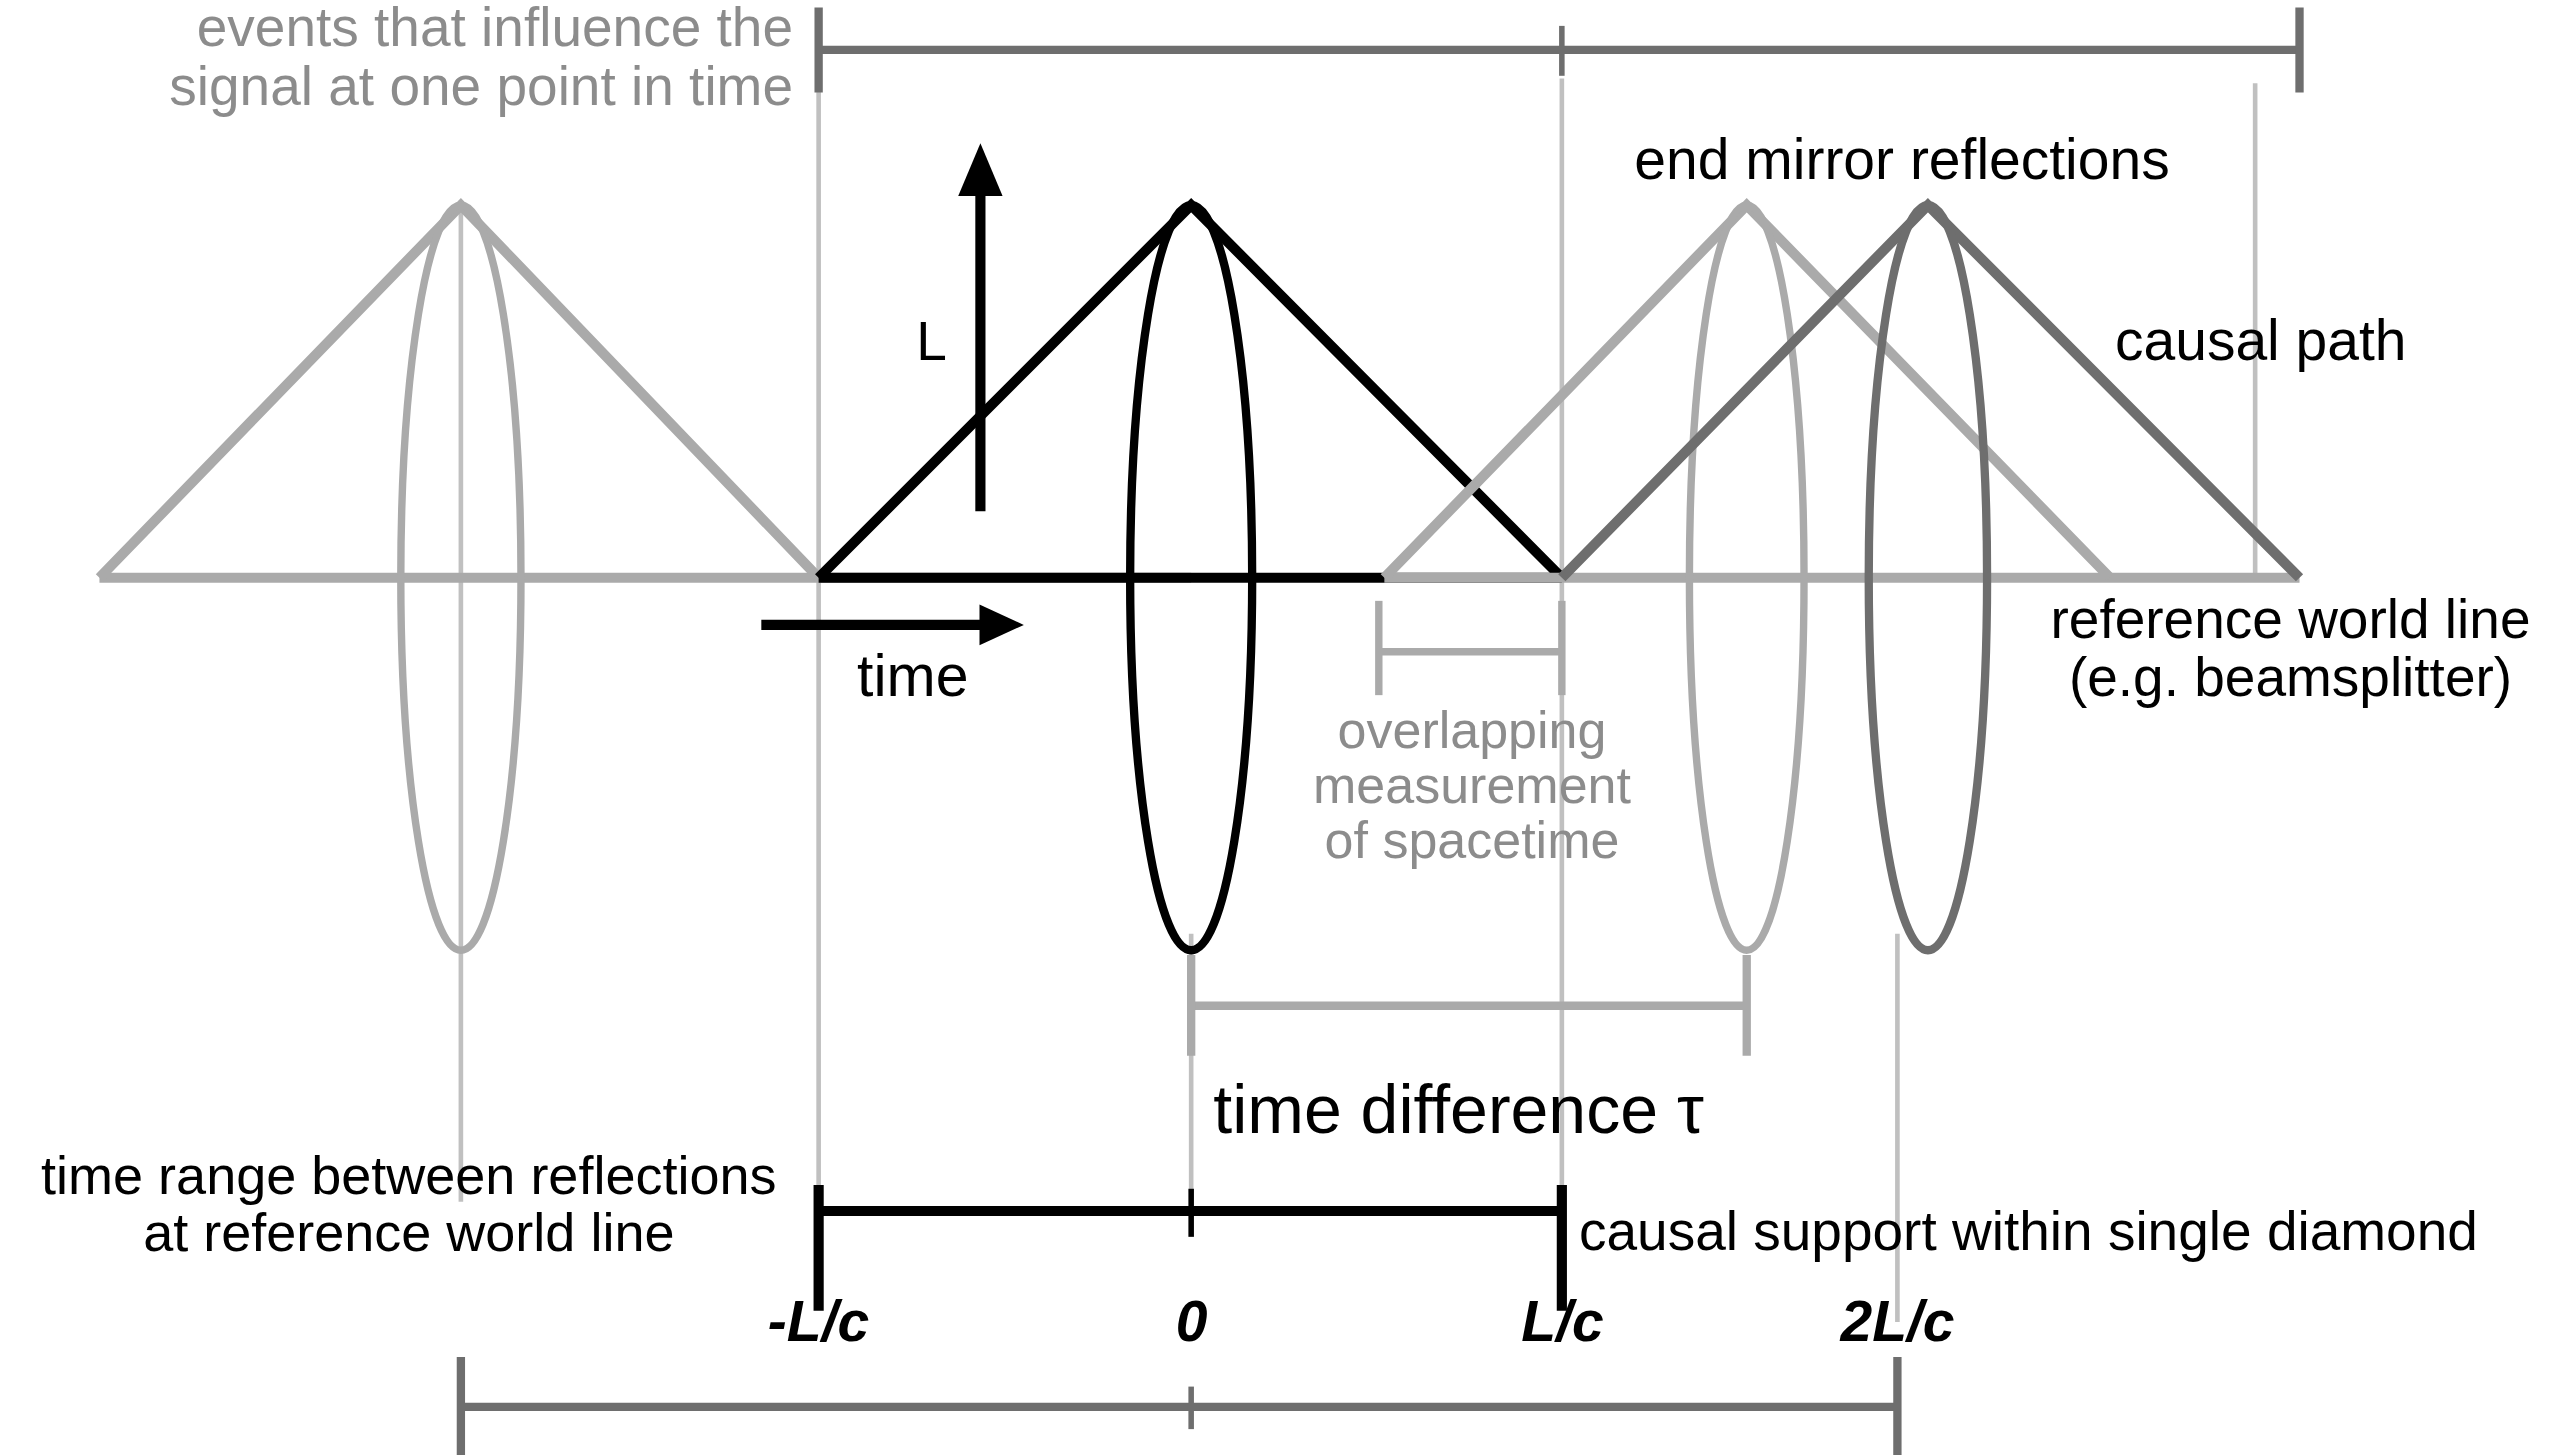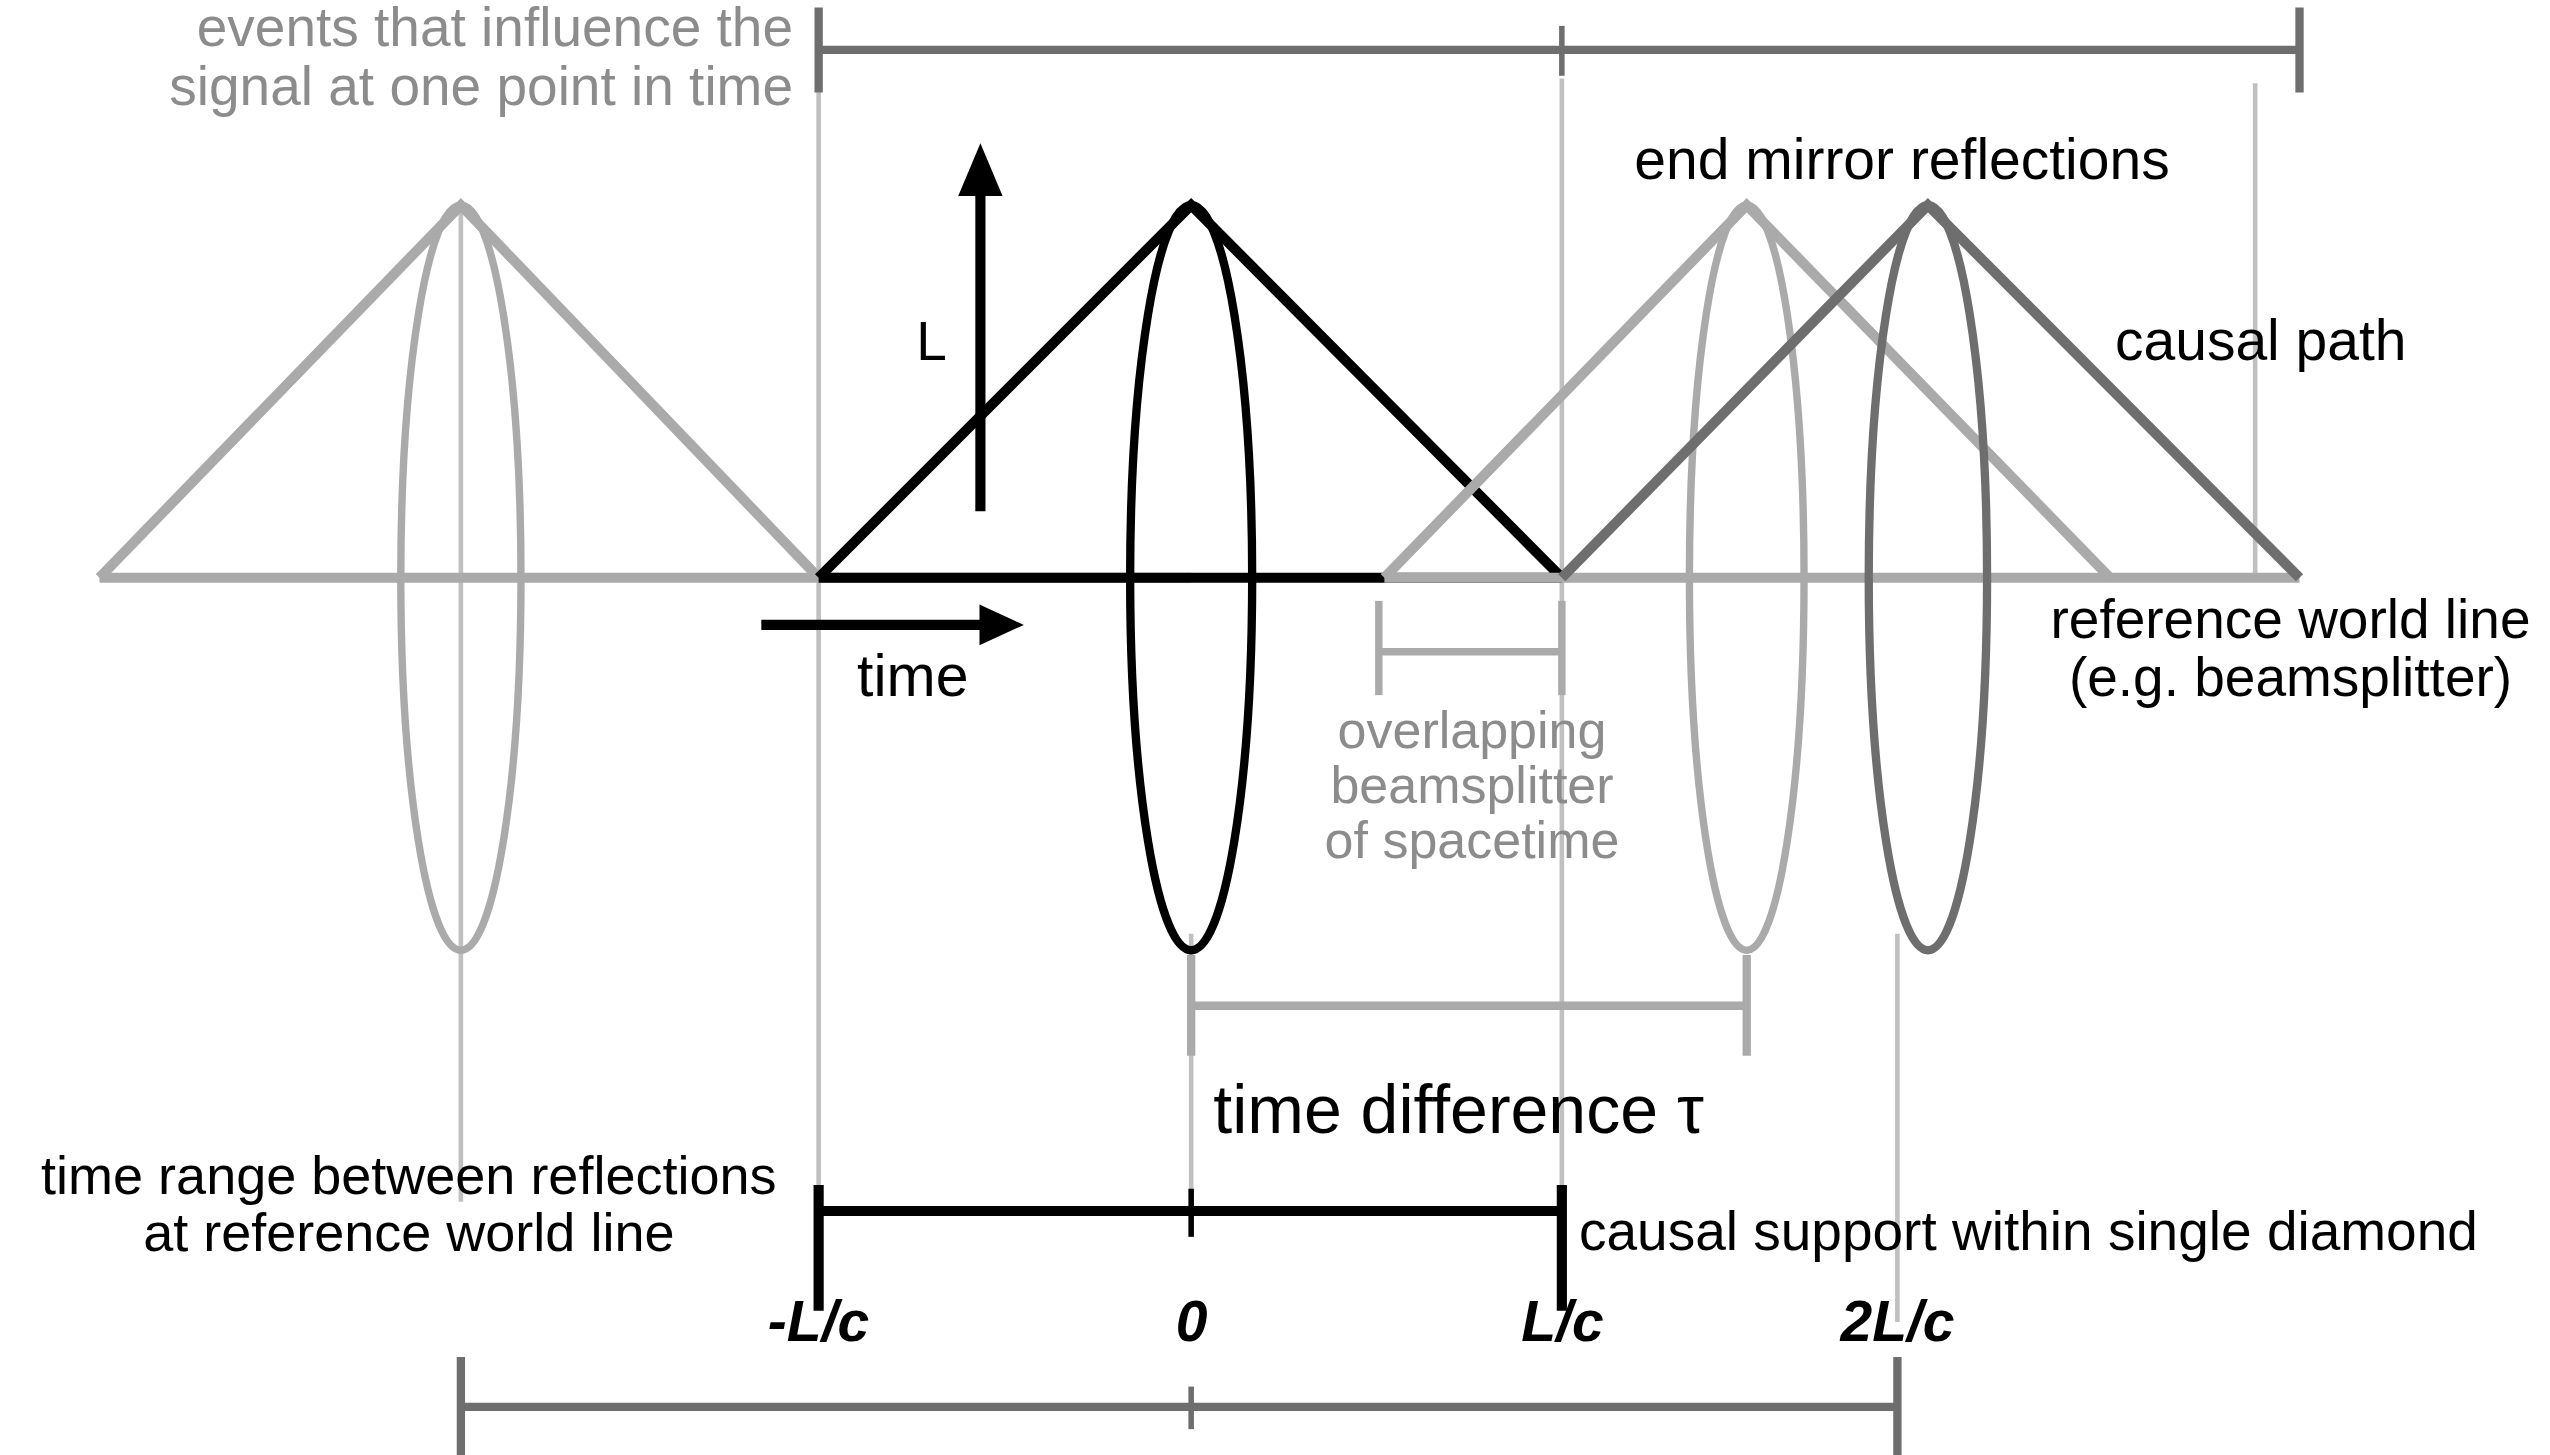--- a/index.html
+++ b/index.html
@@ -110,21 +110,21 @@
   <div class="lbl blk lft" style="left:2099px;top:310px;width:425px;font-size:57px;">causal path</div>
 
   <div class="lbl blk ctr" style="left:1997px;top:590px;width:555px;font-size:55px;">reference world line
 (e.g. beamsplitter)</div>
 
   <div class="lbl blk ctr" style="left:888px;top:312px;width:55px;font-size:55px;">L</div>
 
   <div class="lbl blk lft" style="left:841px;top:645px;width:259px;font-size:59px;">time</div>
 
   <div class="lbl gry ctr" style="left:1285px;top:703px;width:342px;font-size:52px;">overlapping
-beamsplitter
+measurement
 of spacetime</div>
 
   <div class="lbl blk ctr" style="left:1091px;top:1073px;width:703px;font-size:68px;">time difference τ</div>
 
   <div class="lbl blk ctr" style="left:-9.2px;top:1147px;width:804px;font-size:54px;">time range between reflections
 at reference world line</div>
 
   <div class="lbl blk lft" style="left:1563px;top:1202px;width:989px;font-size:55px;">causal support within single diamond</div>
 
 

